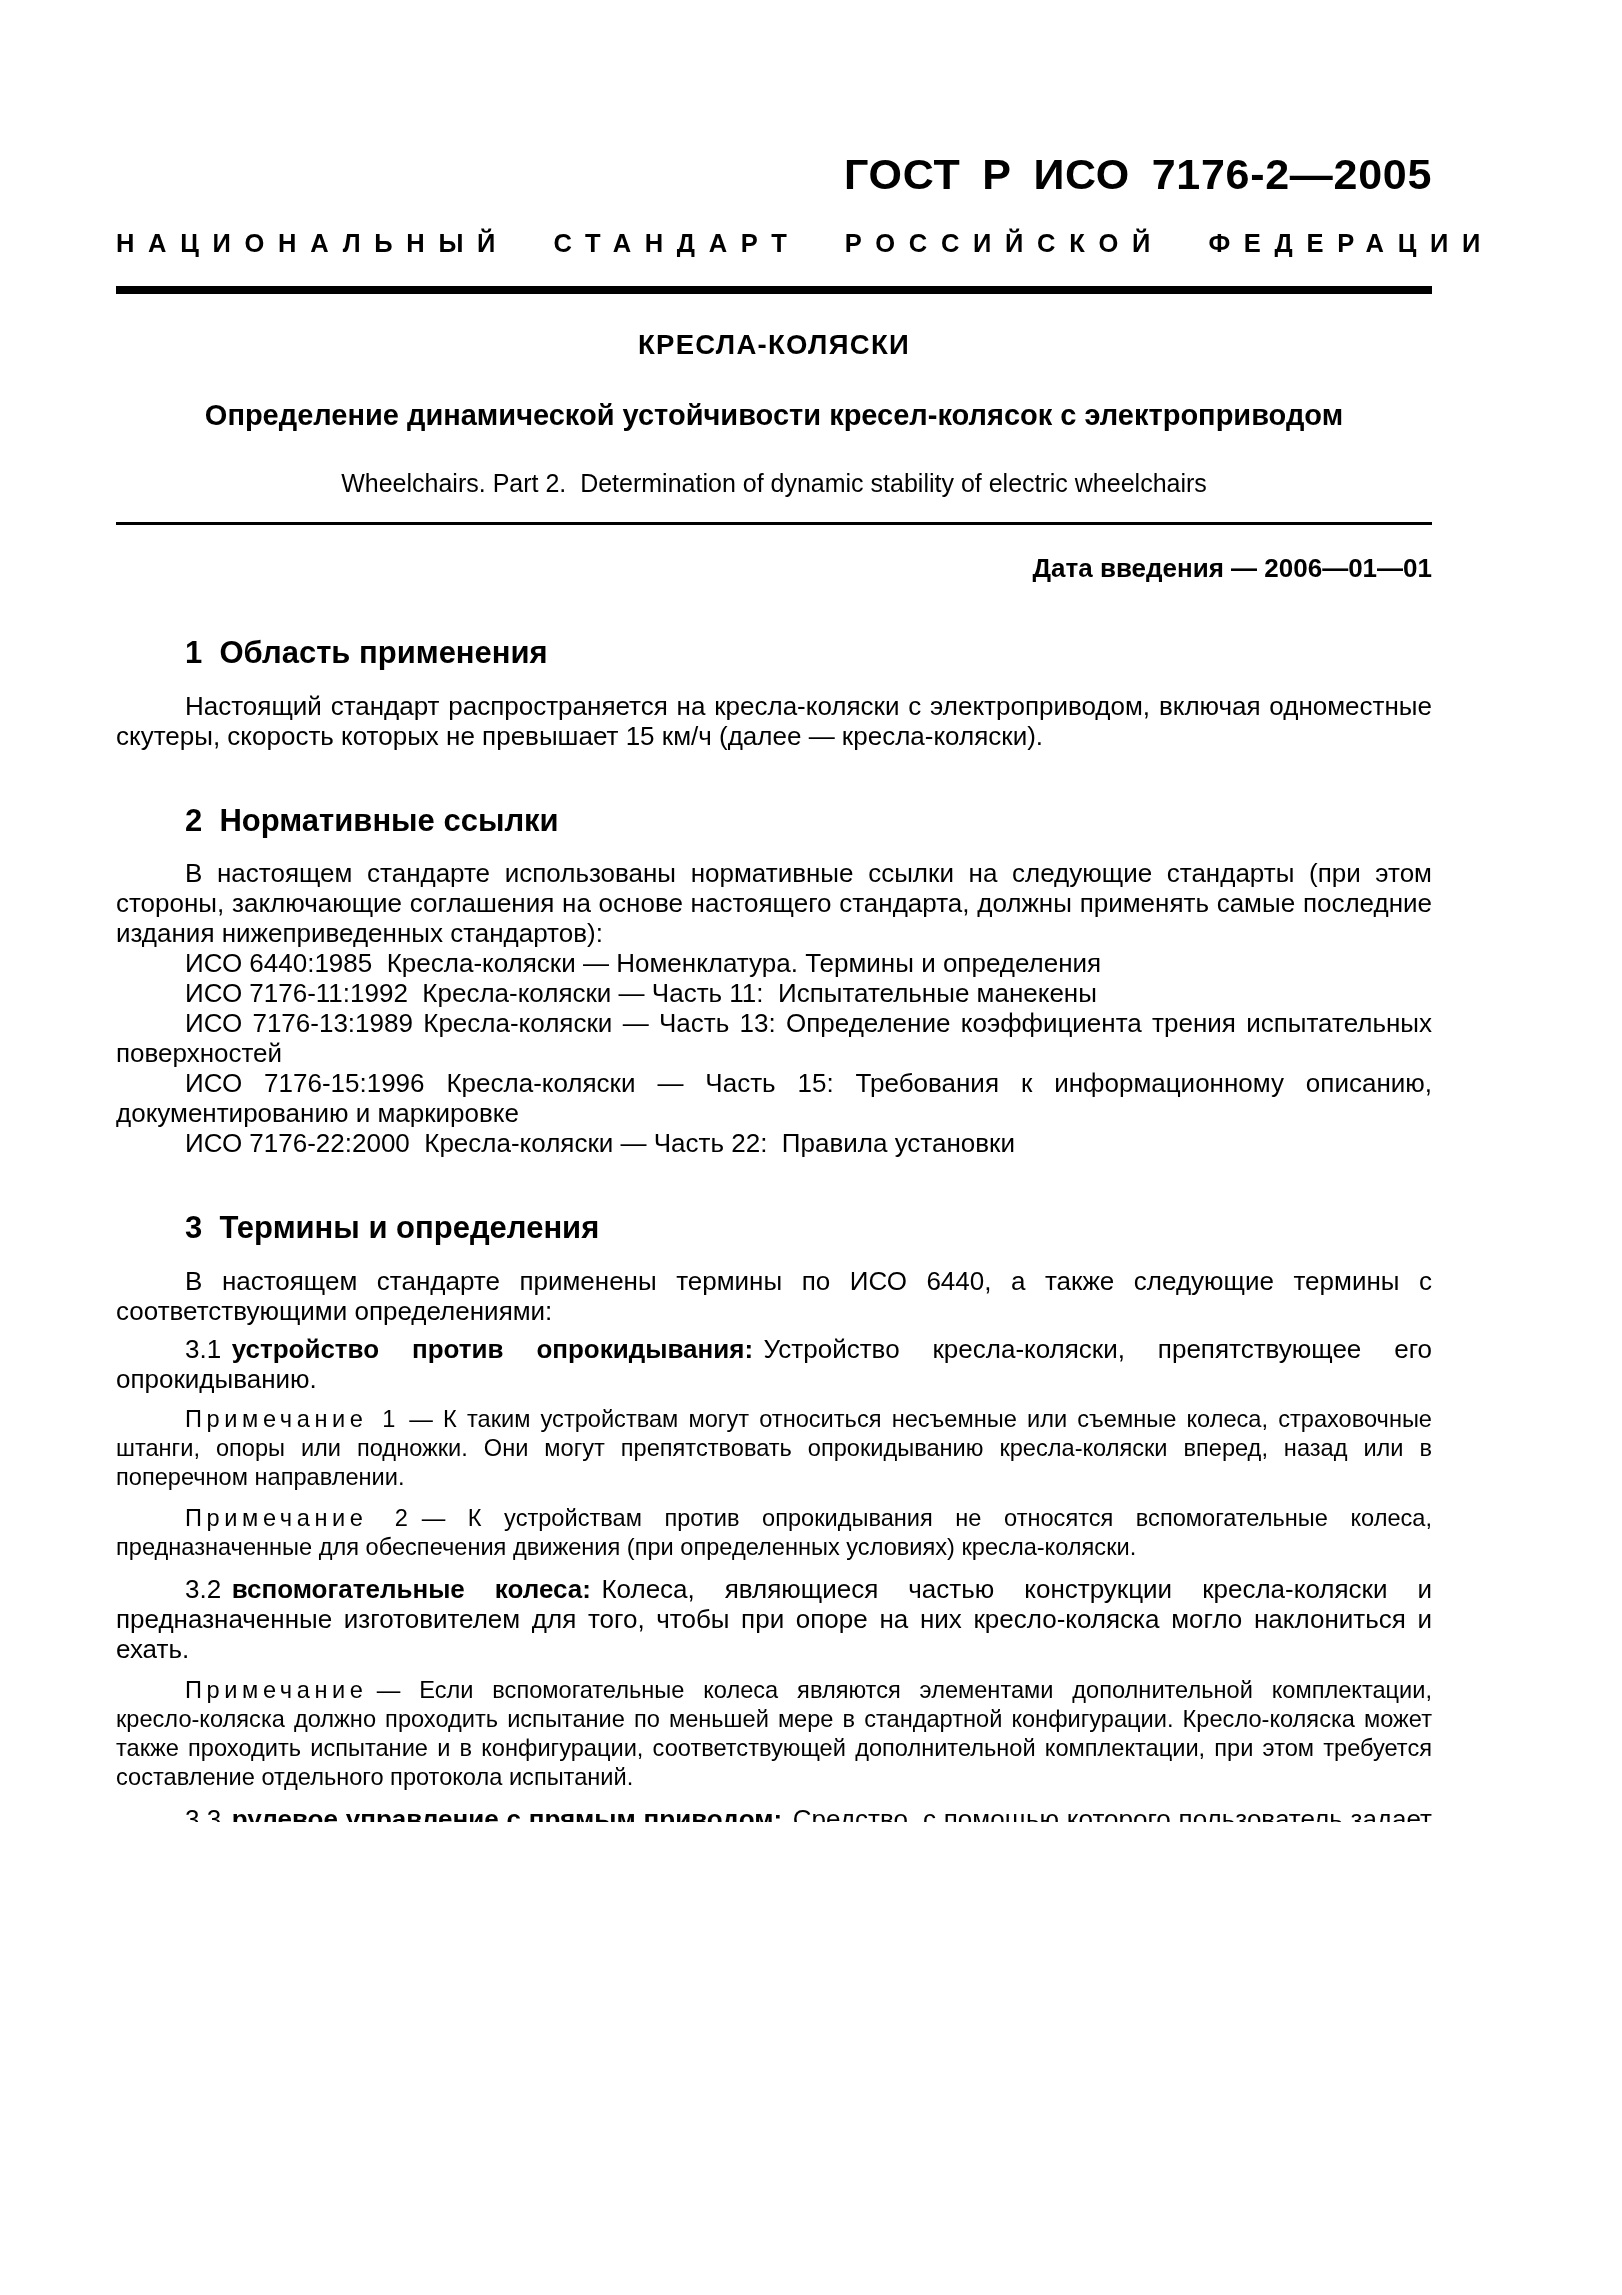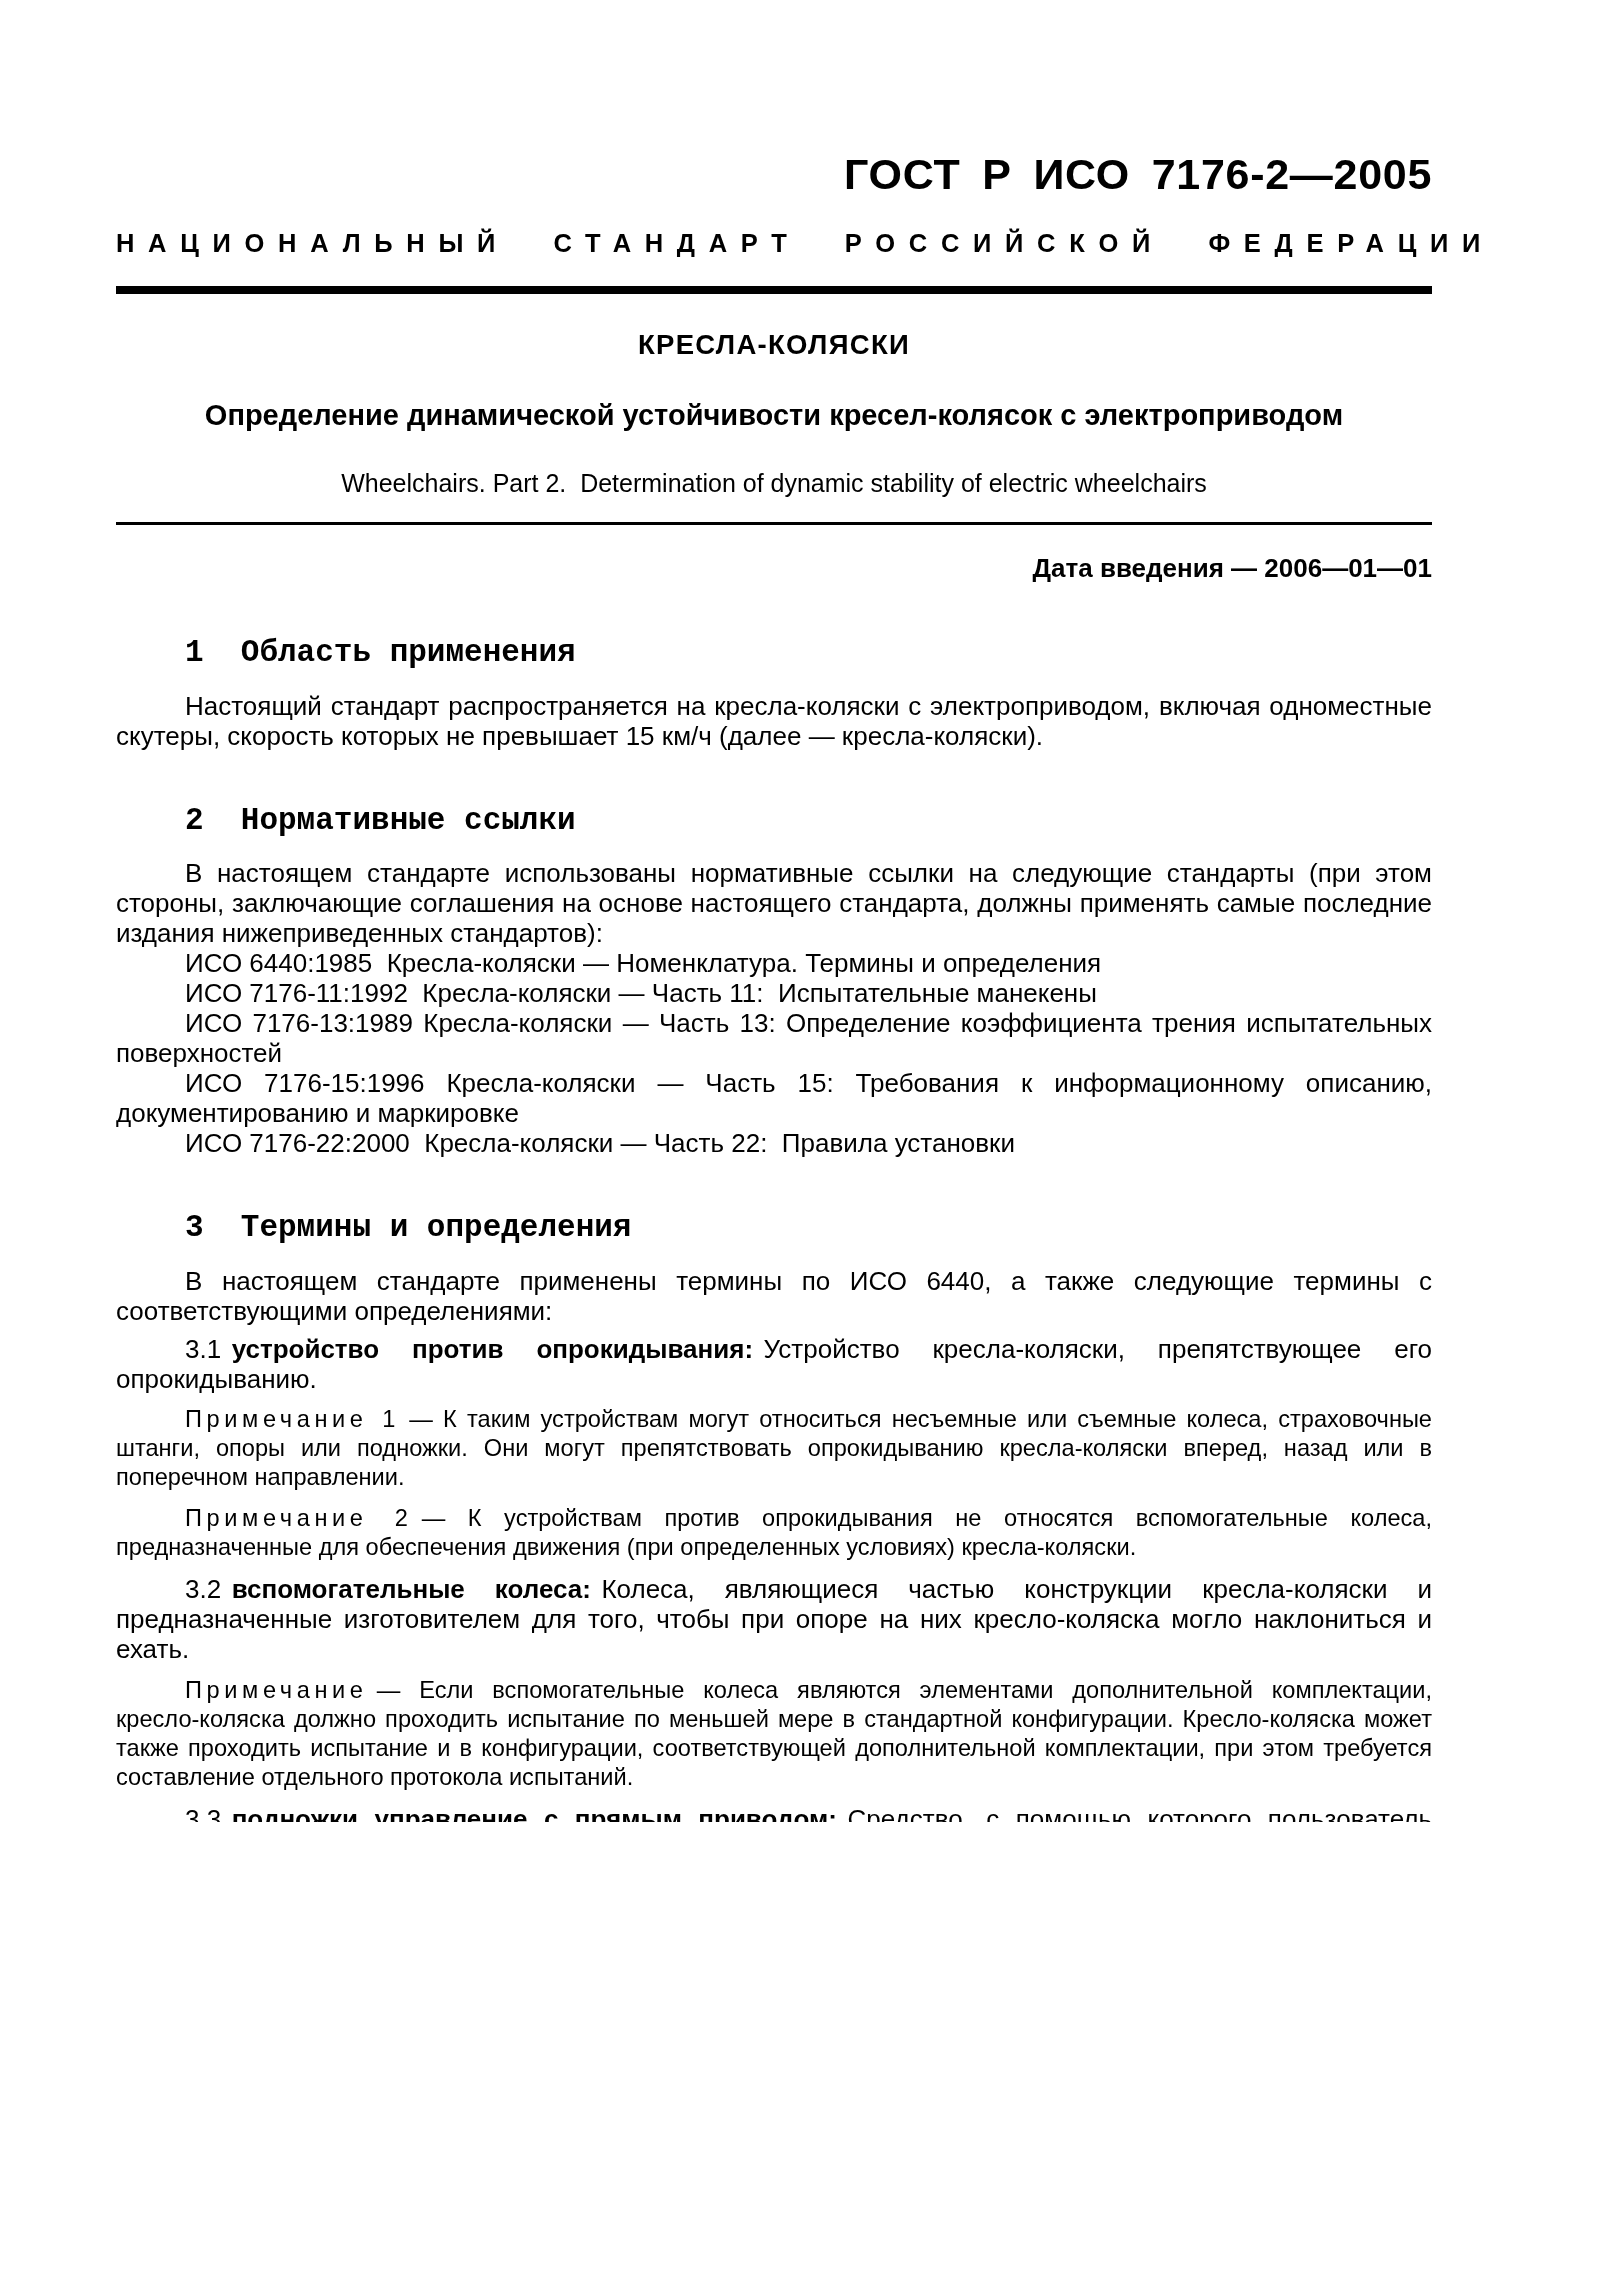--- a/index.html
+++ b/index.html
@@ -24,21 +24,21 @@
   }
   .bar{margin-top:25.5px;height:8.5px;background:#000;}
   .title{margin-top:34px;text-align:center;font-weight:700;font-size:27.5px;line-height:33px;letter-spacing:1.3px;}
   .part{margin-top:34px;text-align:center;font-weight:700;font-size:27.5px;line-height:30px;letter-spacing:7.9px;word-spacing:13px;}
   .subtitle{margin-top:38px;text-align:center;font-weight:700;font-size:29px;line-height:33px;}
   .title-en{margin-top:37px;text-align:center;font-weight:400;font-size:25px;line-height:29px;}
   .rule{margin-top:23.6px;height:3.9px;background:#000;}
   .eff-date{margin-top:27.5px;text-align:right;font-weight:700;font-size:26px;line-height:30px;}
   h2.sec{
     margin:51px 0 19.6px 0;padding:0 0 0 69px;
-    font-weight:700;font-size:31px;line-height:37px;font-family:Liberation Mono, monospace;
+    font-weight:700;font-size:31px;line-height:37px;
   }
   p{margin:0;}
   .para{text-align:justify;text-indent:69px;}
   .term{margin-top:7.9px;}
   .tnum{margin-right:10.5px;}
   .tname{font-weight:700;margin-right:10.5px;}
   .note{
     margin:11.8px 0;
     font-size:23.6px;line-height:29px;
     text-align:justify;text-indent:69px;
@@ -84,21 +84,21 @@
   <p class="para term"><span class="tnum">3.1</span><span class="tname">устройство против опрокидывания:</span><span>Устройство кресла-коляски, препятствующее его опрокидыванию.</span></p>
 
   <p class="note"><span class="nlabel">Примечание 1</span><span>— К таким устройствам могут относиться несъемные или съемные колеса, страховочные штанги, опоры или подножки. Они могут препятствовать опрокидыванию кресла-коляски вперед, назад или в поперечном направлении.</span></p>
 
   <p class="note"><span class="nlabel">Примечание 2</span><span>— К устройствам против опрокидывания не относятся вспомогательные колеса, предназначенные для обеспечения движения (при определенных условиях) кресла-коляски.</span></p>
 
   <p class="para term"><span class="tnum">3.2</span><span class="tname">вспомогательные колеса:</span><span>Колеса, являющиеся частью конструкции кресла-коляски и предназначенные изготовителем для того, чтобы при опоре на них кресло-коляска могло наклониться и ехать.</span></p>
 
   <p class="note"><span class="nlabel">Примечание</span><span>— Если вспомогательные колеса являются элементами дополнительной комплектации, кресло-коляска должно проходить испытание по меньшей мере в стандартной конфигурации. Кресло-коляска может также проходить испытание и в конфигурации, соответствующей дополнительной комплектации, при этом требуется составление отдельного протокола испытаний.</span></p>
 
-  <p class="para term"><span class="tnum">3.3</span><span class="tname">подножки управление с прямым приводом:</span><span>Средство, с помощью которого пользователь задает направление движения кресла-коляски, воздействуя на рычажный механизм, который непосредственно поворачивает одно колесо или более.</span></p>
+  <p class="para term"><span class="tnum">3.3</span><span class="tname">рулевое управление с прямым приводом:</span><span>Средство, с помощью которого пользователь задает направление движения кресла-коляски, воздействуя на рычажный механизм, который непосредственно поворачивает одно колесо или более.</span></p>
 
   <p class="para">Например, скутеры часто оснащают Т-образным рулем.</p>
 
   <p class="note"><span class="nlabel">Примечание 1</span><span>— Кресла-коляски, которые оснащены механизмом управления такого типа, обычно не имеют самоориентирующихся колес.</span></p>
 
   <div class="footer-rule"></div>
   <div class="edition">Издание официальное</div>
   <div class="pagenum">1</div>
 
 </div>

